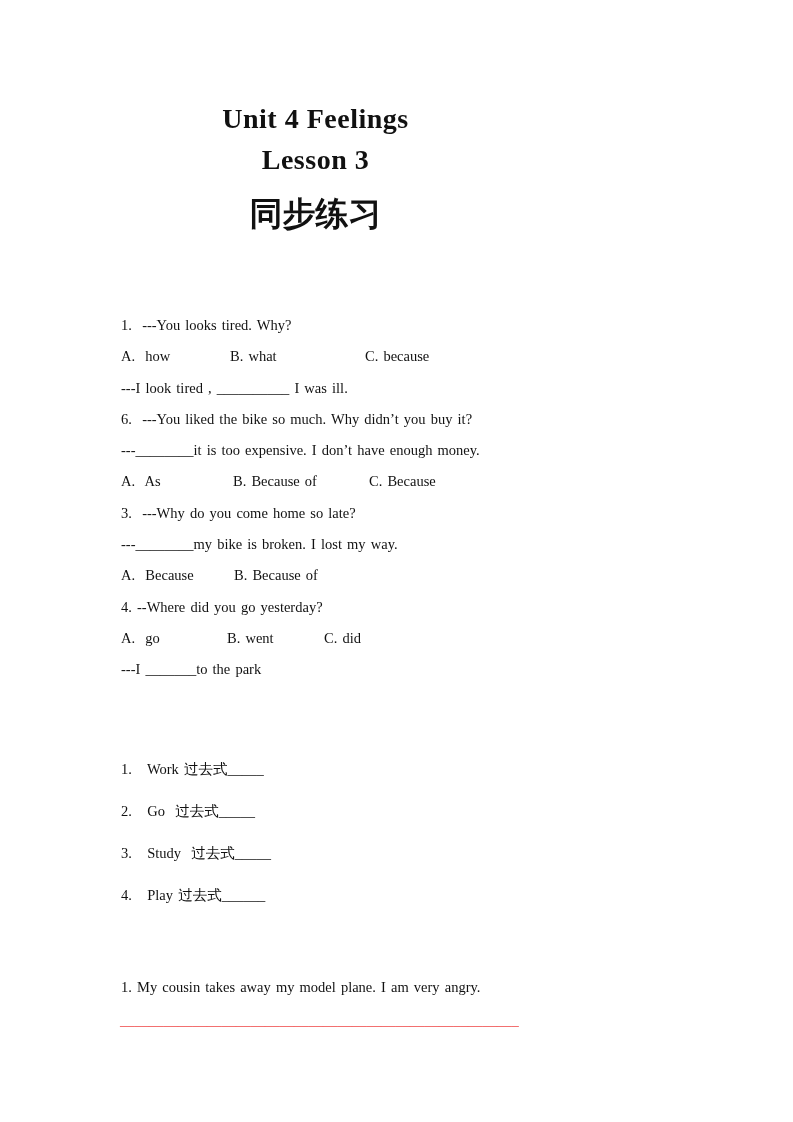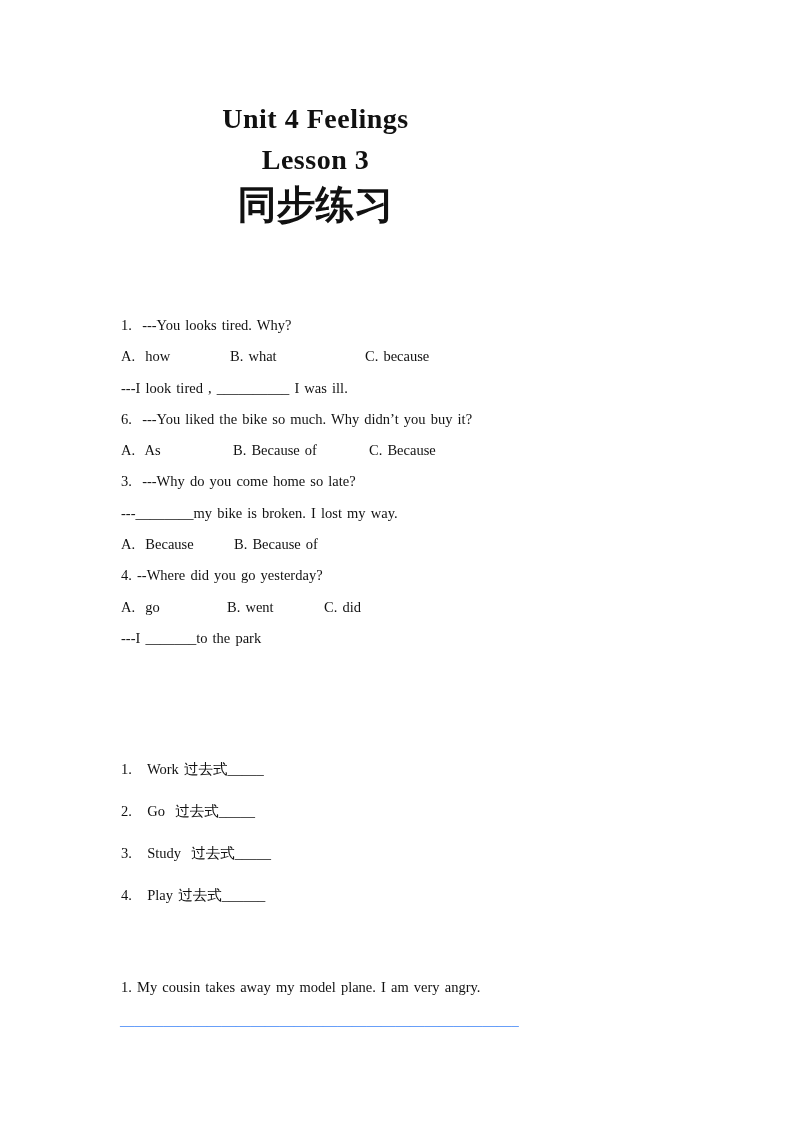--- a/index.html
+++ b/index.html
@@ -25,24 +25,24 @@
   }
   .title-line {
     font-size: 28px;
     font-weight: bold;
     line-height: 41px;
     letter-spacing: 0.5px;
     white-space: pre;
   }
   .title-subtitle {
     font-family: "Liberation Sans", sans-serif;
-    font-size: 39px;
+    font-size: 33px;
     font-weight: bold;
     line-height: 44px;
-    margin-top: 3px;
+    margin-top: 12px;
     white-space: pre;
   }
   .mc-section {
     position: absolute;
     left: 121px;
     top: 310px;
     width: 560px;
   }
   .line {
     font-size: 14.5px;
@@ -80,21 +80,21 @@
     white-space: pre;
     word-spacing: 1.5px;
   }
   .writing-blank {
     position: absolute;
     left: 120px;
     top: 1010px;
     font-size: 14.5px;
     line-height: 20px;
     white-space: pre;
-    color: #3b82f6;
+    color: #ef4444;
     letter-spacing: 0;
   }
 </style>
 </head>
 <body>
 
 <div class="page">
 
   <div class="title-block">
     <div class="title-line">Unit 4 Feelings</div>
@@ -106,20 +106,21 @@
 
     <div class="line">1.  ---You looks tired. Why?</div>
     <div class="line opts">
       <span style="left:0">A.  how</span>
       <span style="left:109px">B. what</span>
       <span style="left:244px">C. because</span>
     </div>
     <div class="line">---I look tired , __________ I was ill.</div>
 
     <div class="line">6.  ---You liked the bike so much. Why didn’t you buy it?</div>
+    <div class="line">---________it is too expensive. I don’t have enough money.</div>
     <div class="line opts">
       <span style="left:0">A.  As</span>
       <span style="left:112px">B. Because of</span>
       <span style="left:248px">C. Because</span>
     </div>
 
     <div class="line">3.  ---Why do you come home so late?</div>
     <div class="line">---________my bike is broken. I lost my way.</div>
     <div class="line opts">
       <span style="left:0">A.  Because</span>

